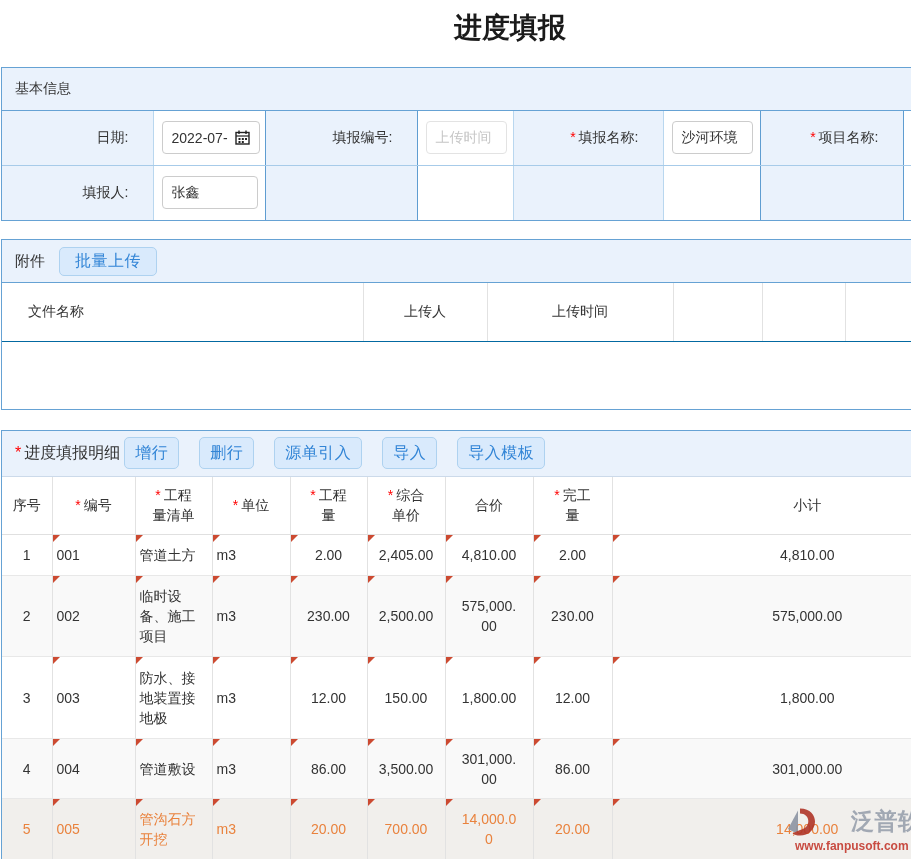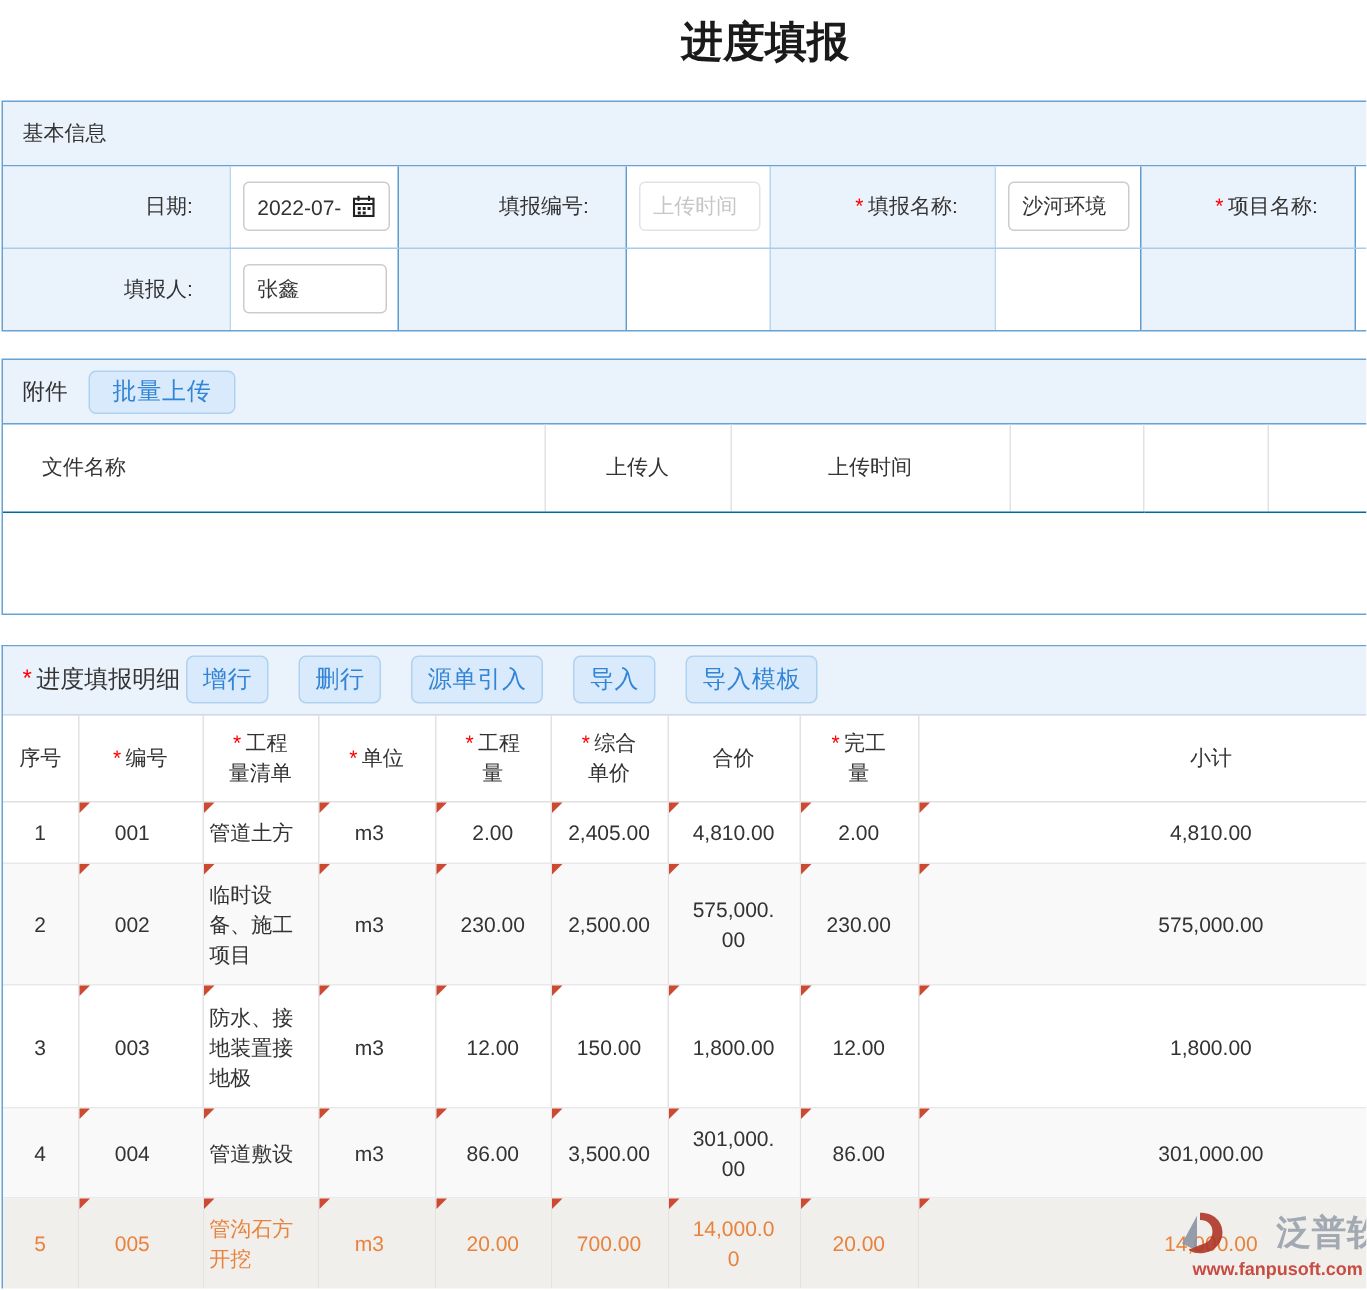--- a/index.html
+++ b/index.html
@@ -38,21 +38,21 @@
 .btn { display:inline-flex; align-items:center; justify-content:center; height:32px; background:#d9eafc; border:1px solid #aed2f0; border-radius:5px; color:#3285d6; font-size:16px; padding:0 10px; margin-left:20px; letter-spacing:0.5px; }
 .btn.upload { height:29px; margin-left:14px; padding:0 15px; }
 .btn.first { margin-left:4px; }
 
 .det-table th { font-size:14px; color:#333; font-weight:normal; height:58px; border-bottom:1px solid #e0e0e0; text-align:center; line-height:20px; }
 .det-table th + th, .det-table td + td { border-left:1px solid #e2e2e2; }
 .det-table td { font-size:14px; color:#333; text-align:center; line-height:20px; position:relative; word-break:break-all; }
 .det-table tr + tr td { border-top:1px solid #e8e8e8; }
 .det-table tr.even td { background:#f9f9f9; }
 .det-table td.mark::before { content:""; position:absolute; left:0; top:0; width:0; height:0; border-top:7px solid #cc4a31; border-right:7px solid transparent; }
-.det-table td.cl { text-align:left; padding-left:24px; }
+.det-table td.cl { text-align:left; padding-left:4px; }
 .det-table td.item { text-align:left; padding:10px 4px; }
 .det-table td.hj { padding-left:15px; padding-right:15px; }
 .det-table td.st, .det-table th.st { padding-right:16px; }
 .det-table tr.hr1 td { height:41px; }
 .det-table tr.hr2 td { height:81px; }
 .det-table tr.hr3 td { height:82px; }
 .det-table tr.hr4 td { height:60px; }
 .det-table tr.hr5 td { height:60px; }
 .det-table tr.sel td { background:#f1efec; color:#e9823d; }
 

